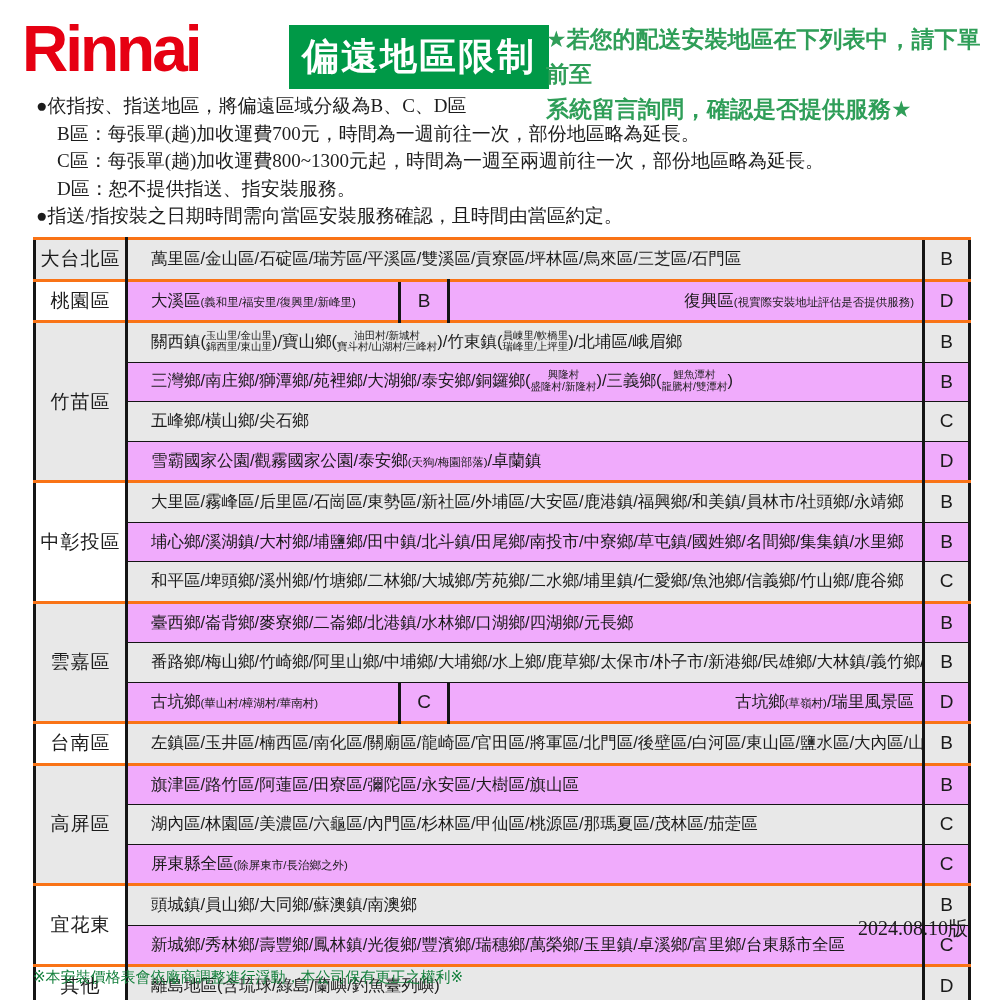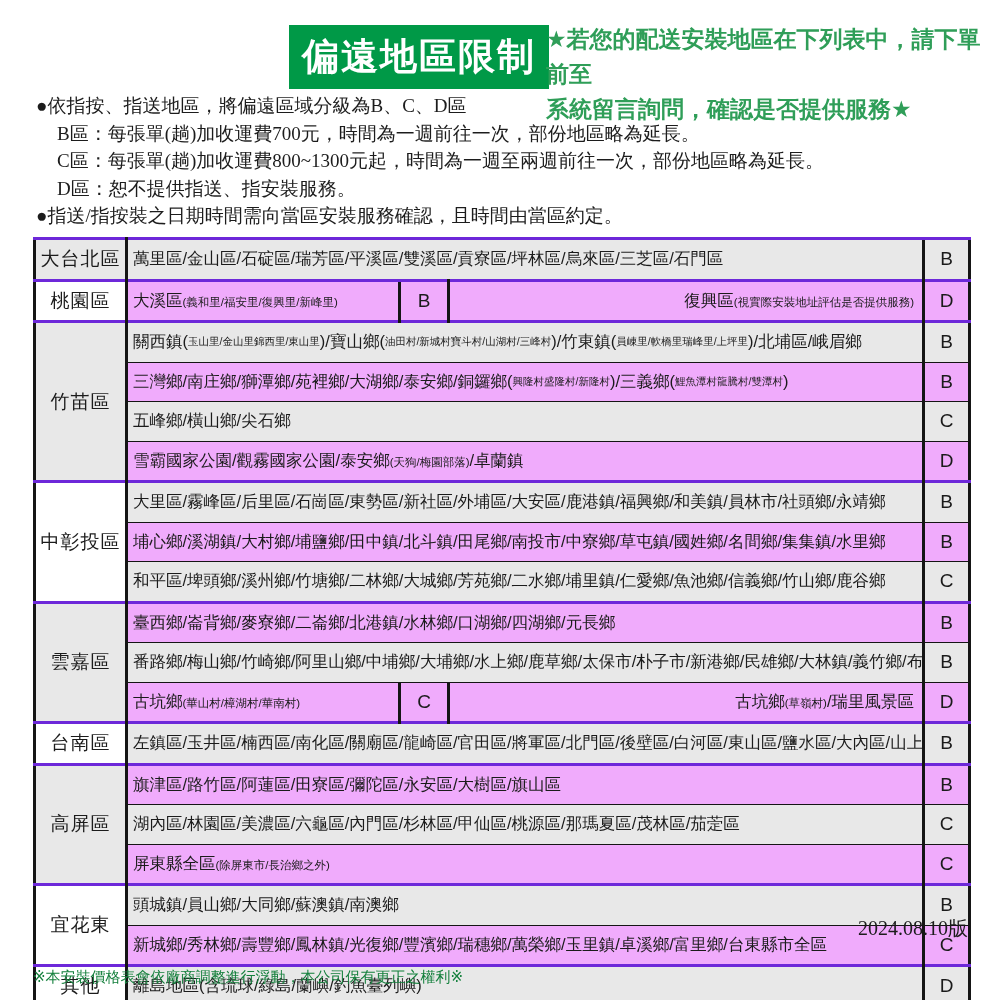--- a/index.html
+++ b/index.html
@@ -18,43 +18,44 @@
   
   .intro{position:absolute;left:36px;top:92px;width:950px;font-size:19px;line-height:27.5px;
         color:#1c1c1c;font-family:"Liberation Serif","DejaVu Serif",serif;}
   .intro .indent{padding-left:21px;}
 
   
   .rtable{position:absolute;left:33px;top:237px;width:935px;border-collapse:collapse;
         table-layout:fixed;border:3px solid #151515;}
   .rtable td{border:1.5px solid #151515;height:36.5px;overflow:hidden;white-space:nowrap;
         vertical-align:middle;background:#f0abfc;}
-  .rtable tr.gstart td{border-top:3px solid #6d28d9;margin-top:18px;}
+  .rtable tr.gstart td{border-top:3px solid #f97316;margin-top:18px;}
   .rtable td.label{border-right:3px solid #151515;text-align:center;font-size:19px;letter-spacing:1px;}
   .rtable td.zone{text-align:center;font-size:19px;}
   .rtable td.zone.main{border-left:3px solid #151515;}
   .rtable td.zone.inner{border-left:3px solid #151515;border-right:3px solid #151515;}
-  .rtable td.content{font-size:16.5px;padding:0 5px 0 5px;}
+  .rtable td.content{font-size:16.5px;padding:0 5px 0 23px;}
   .rtable td.content.right{text-align:right;padding-right:8px;}
   .rtable td.gray, .rtable tr.gray-row td{background:#e8e8e8;}
   .rtable tr.gray-row td.label-white, .rtable td.label-white{background:#ffffff;}
   .sm{font-size:11.5px;}
-  .stack{display:inline-flex;vertical-align:middle;
+  .stack{display:inline-flex;flex-direction:column;vertical-align:middle;
         font-size:10.5px;line-height:11.5px;text-align:center;position:relative;top:-1px;}
 
   
   .foot-note{position:absolute;left:33px;top:968px;font-size:15px;color:#15803d;}
   .foot-version{position:absolute;right:32px;top:915px;font-size:20px;font-weight:normal;
         font-family:"Liberation Serif","DejaVu Serif",serif;color:#1c1c1c;}
 </style>
 </head>
 <body>
 
 <div class="page">
 
+  <div class="logo">Rinnai</div>
   <div class="title-box">偏遠地區限制</div>
   <div class="notice">
     <div>★若您的配送安裝地區在下列表中，請下單前至</div>
     <div>系統留言詢問，確認是否提供服務★</div>
   </div>
 
   <div class="intro">
     <div>●依指按、指送地區，將偏遠區域分級為B、C、D區</div>
     <div class="indent">B區：每張單(趟)加收運費700元，時間為一週前往一次，部份地區略為延長。</div>
     <div class="indent">C區：每張單(趟)加收運費800~1300元起，時間為一週至兩週前往一次，部份地區略為延長。</div>

